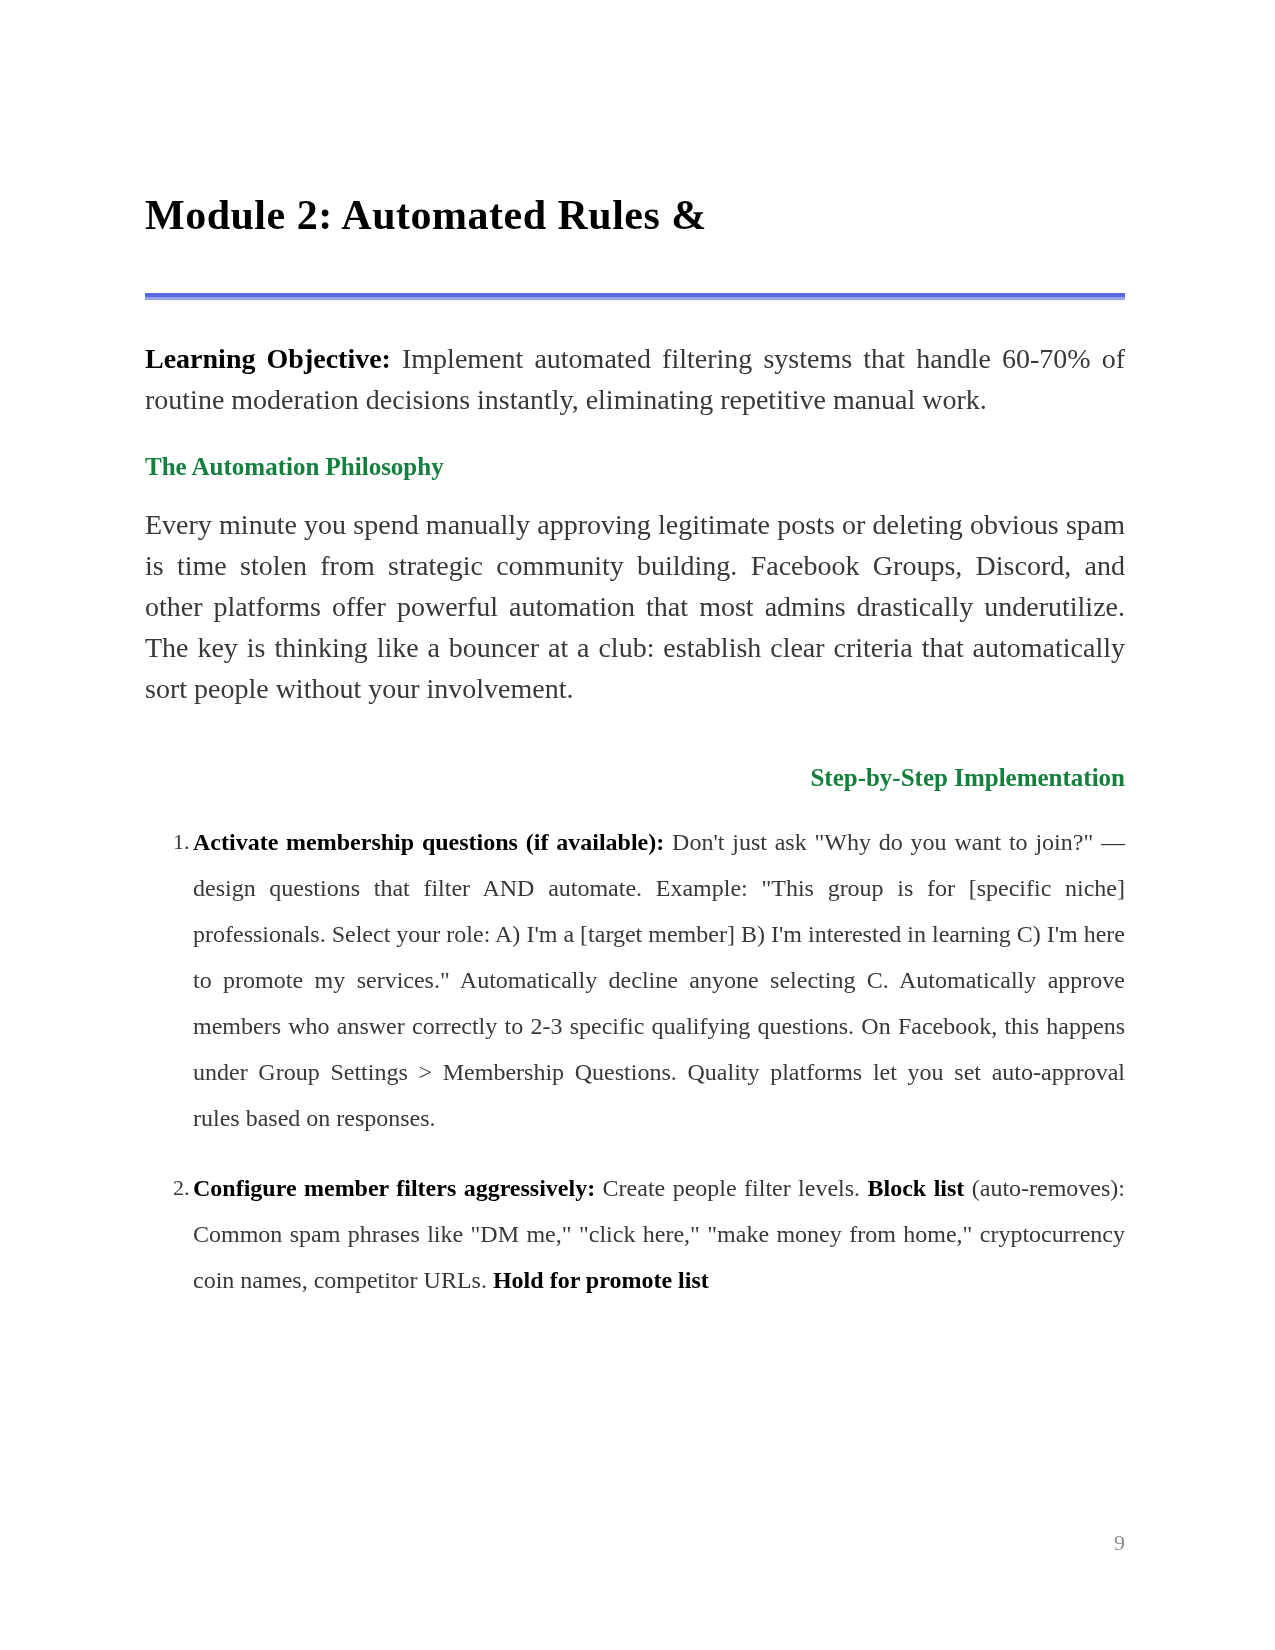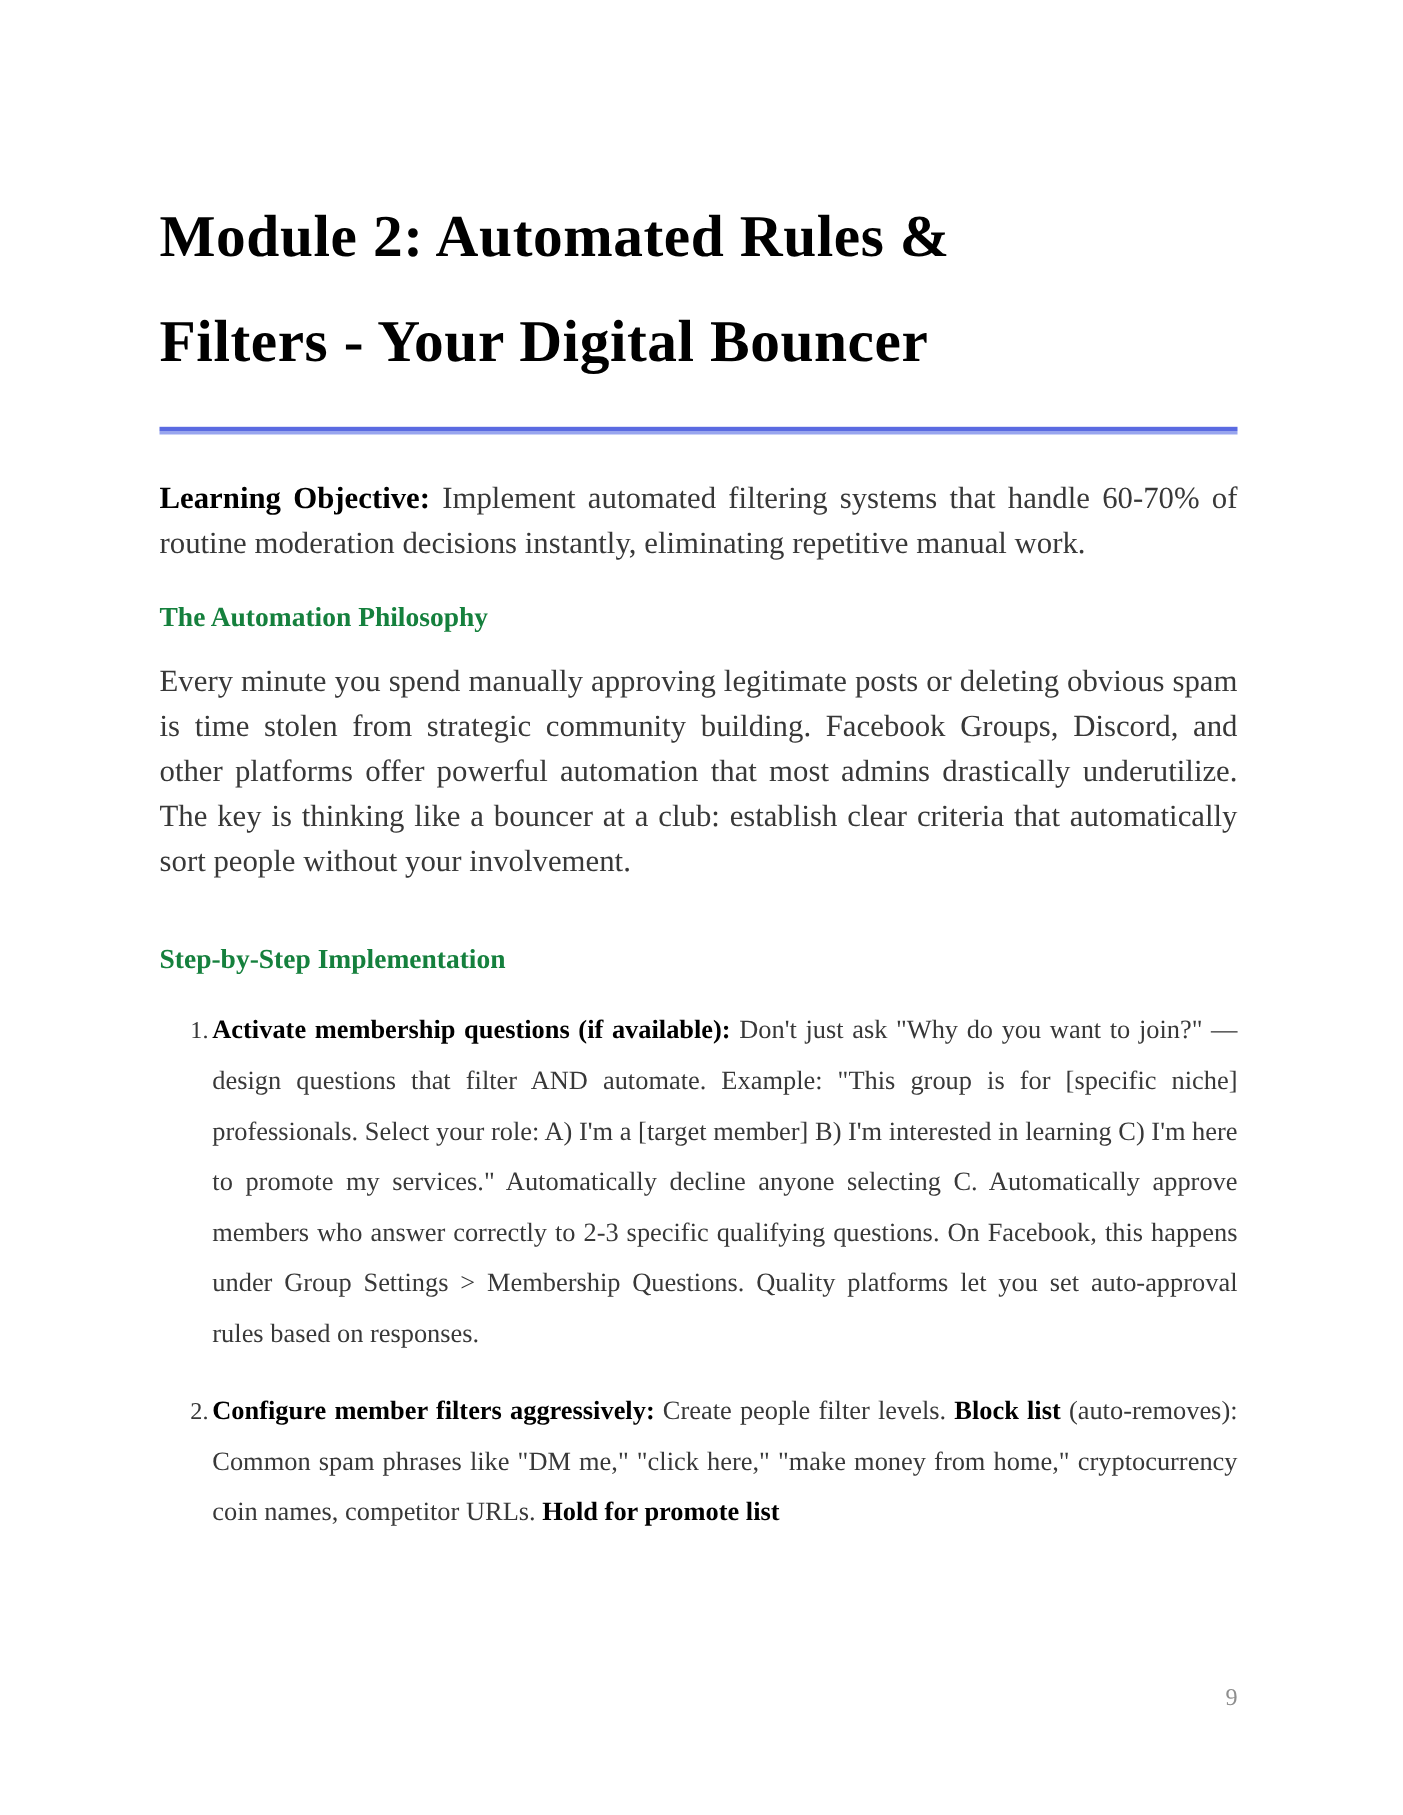--- a/index.html
+++ b/index.html
@@ -10,21 +10,21 @@
     font-family: "Liberation Serif", "DejaVu Serif", serif;
     color: #383838;
     position: relative;
     overflow: hidden;
   }
   .content {
     padding: 168px 150px 0 145px;
   }
   .doc-title {
     margin: 0;
-    font-size: 54px;
+    font-size: 42px;
     line-height: 95px;
     font-weight: bold;
     color: #000000;
     letter-spacing: 0.5px;
   }
   .doc-title .tline { display: block; }
   .divider {
     margin-top: 30px;
     height: 7px;
     background: linear-gradient(to bottom, #5a6ae1 0px, #5a6ae1 4px, #98a5ee 4px, #98a5ee 7px);
@@ -37,21 +37,21 @@
     color: #383838;
   }
   .para.second { margin-top: 16px; font-family: Liberation Serif, serif; }
   .subheading {
     margin: 26px 0 0 0;
     font-size: 25px;
     line-height: 42px;
     font-weight: bold;
     color: #15803d;
   }
-  .subheading.steps { margin-top: 48px; }
+  .subheading.steps { margin-top: 48px; text-align: right; }
   .num-list {
     margin: 20px 0 0 0;
     padding: 0;
   }
   .list-item {
     position: relative;
     padding-left: 48px;
     font-size: 24px;
     line-height: 46px;
     text-align: justify;
@@ -75,21 +75,20 @@
     text-align: right;
   }
 </style>
 </head>
 <body>
 
 <div class="content">
 
   <h1 class="doc-title">
     <span class="tline">Module 2: Automated Rules &amp;</span>
-    <span class="tline">Filters - Your Digital Bouncer</span>
   </h1>
 
   <div class="divider"></div>
 
   <p class="para"><span class="b">Learning Objective: </span><span>Implement automated filtering systems that handle 60-70% of routine moderation decisions instantly, eliminating repetitive manual work.</span></p>
 
   <h2 class="subheading">The Automation Philosophy</h2>
 
   <p class="para second">Every minute you spend manually approving legitimate posts or deleting obvious spam is time stolen from strategic community building. Facebook Groups, Discord, and other platforms offer powerful automation that most admins drastically underutilize. The key is thinking like a bouncer at a club: establish clear criteria that automatically sort people without your involvement.</p>
 

